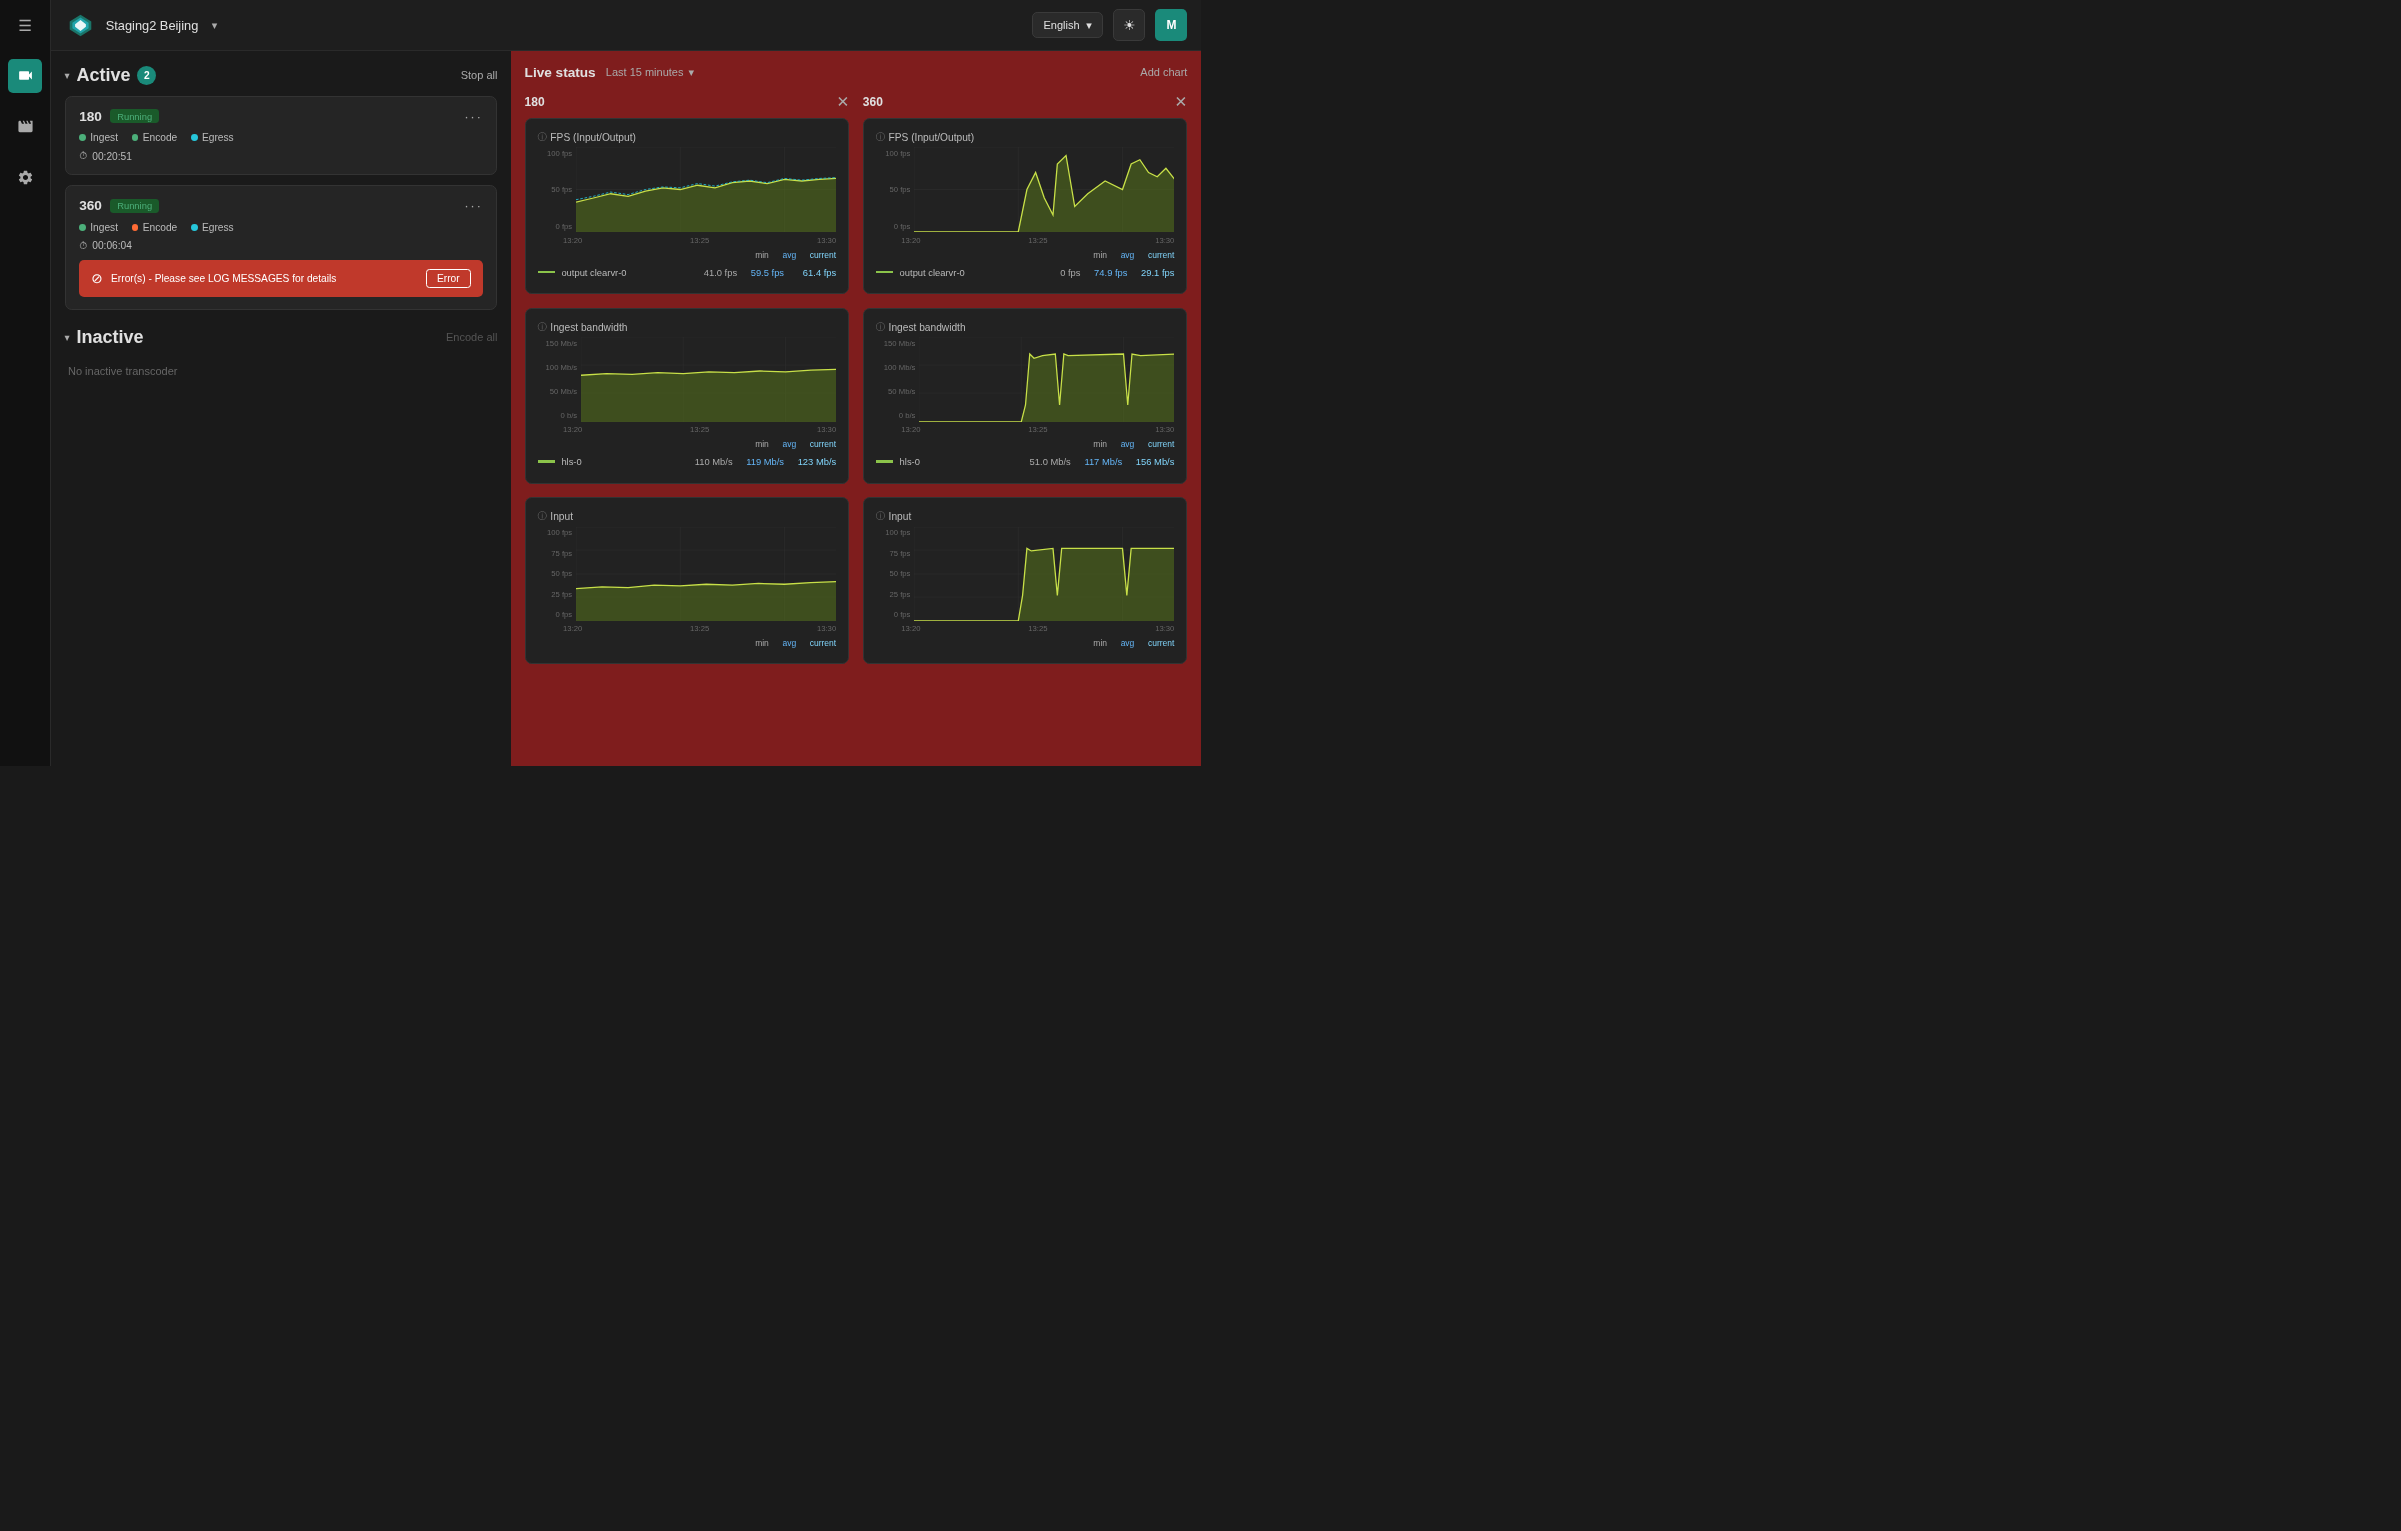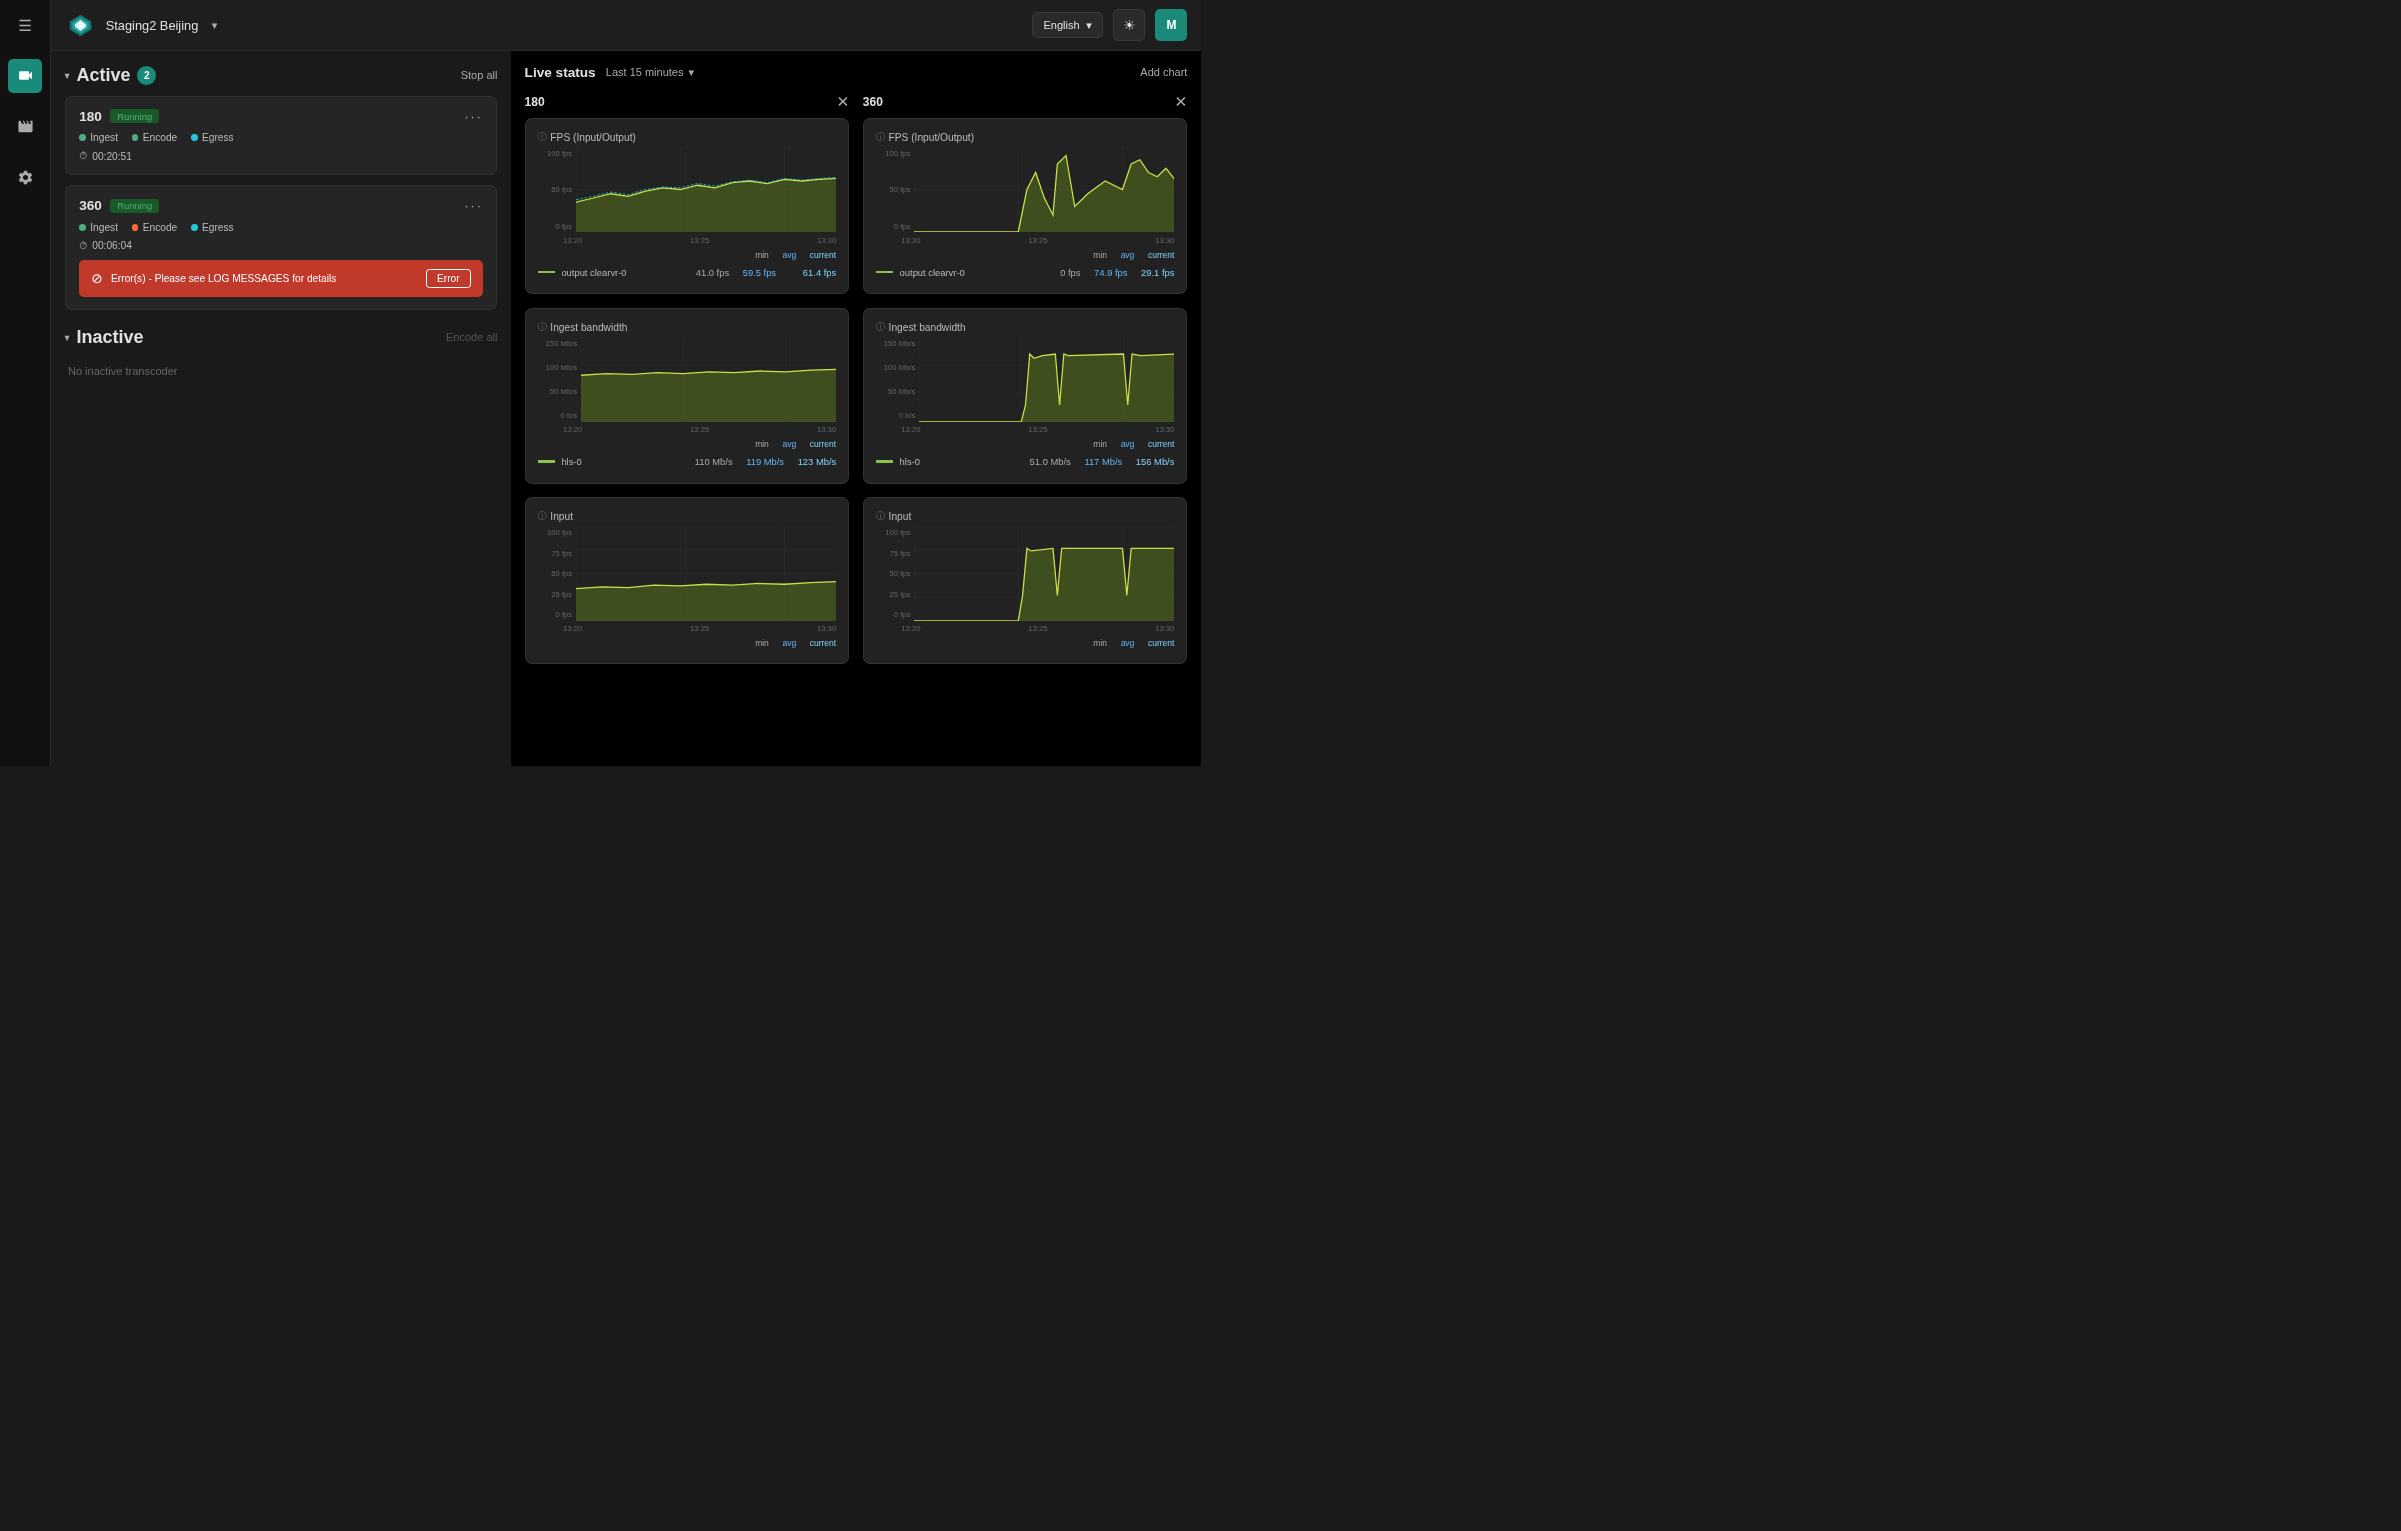--- a/index.html
+++ b/index.html
@@ -273,21 +273,21 @@
       color: #666;
       font-size: 11px;
       padding: 6.8px 3.4px;
     }
 
     
     .right-panel {
       flex: 1;
       padding: 13.6px;
       overflow-y: auto;
-      background: #000000;
+      background: #7f1d1d;
     }
     .live-status-header {
       display: flex;
       align-items: center;
       gap: 10.2px;
       margin-bottom: 13.6px;
     }
     .live-status-title {
       font-size: 13.6px;
       font-weight: 600;
@@ -536,21 +536,21 @@
             <div style="display:flex;justify-content:flex-end;gap:13.6px;padding:1.7px 0 3.4px 0;">
               <span style="font-size:8.5px;color:#aaa;">min</span>
               <span style="font-size:8.5px;color:#64b5f6;">avg</span>
               <span style="font-size:8.5px;color:#81d4fa;">current</span>
             </div>
             <div class="chart-legend">
               <div class="legend-line"></div>
               <span class="legend-label">output clearvr-0</span>
               <span class="legend-stat stat-min">41.0 fps</span>
               <span class="legend-stat stat-avg" style="margin-left:6.8px;">59.5 fps</span>
-              <span class="legend-stat stat-current" style="margin-left:20px;">61.4 fps</span>
+              <span class="legend-stat stat-current" style="margin-left:12px;">61.4 fps</span>
             </div>
           </div>
 
           <div class="chart-card">
             <div style="display:flex;align-items:center;margin-bottom:3.4px;">
               <span style="color:#666;font-size:9.4px;margin-right:3.4px;">ⓘ</span>
               <span class="chart-title" style="margin-bottom:0;">Ingest bandwidth</span>
             </div>
             <div style="display:flex;position:relative;height:85px;">
               <div style="display:flex;flex-direction:column;justify-content:space-between;width:43px;padding-right:3.4px;padding-top:1.7px;padding-bottom:1.7px;">

